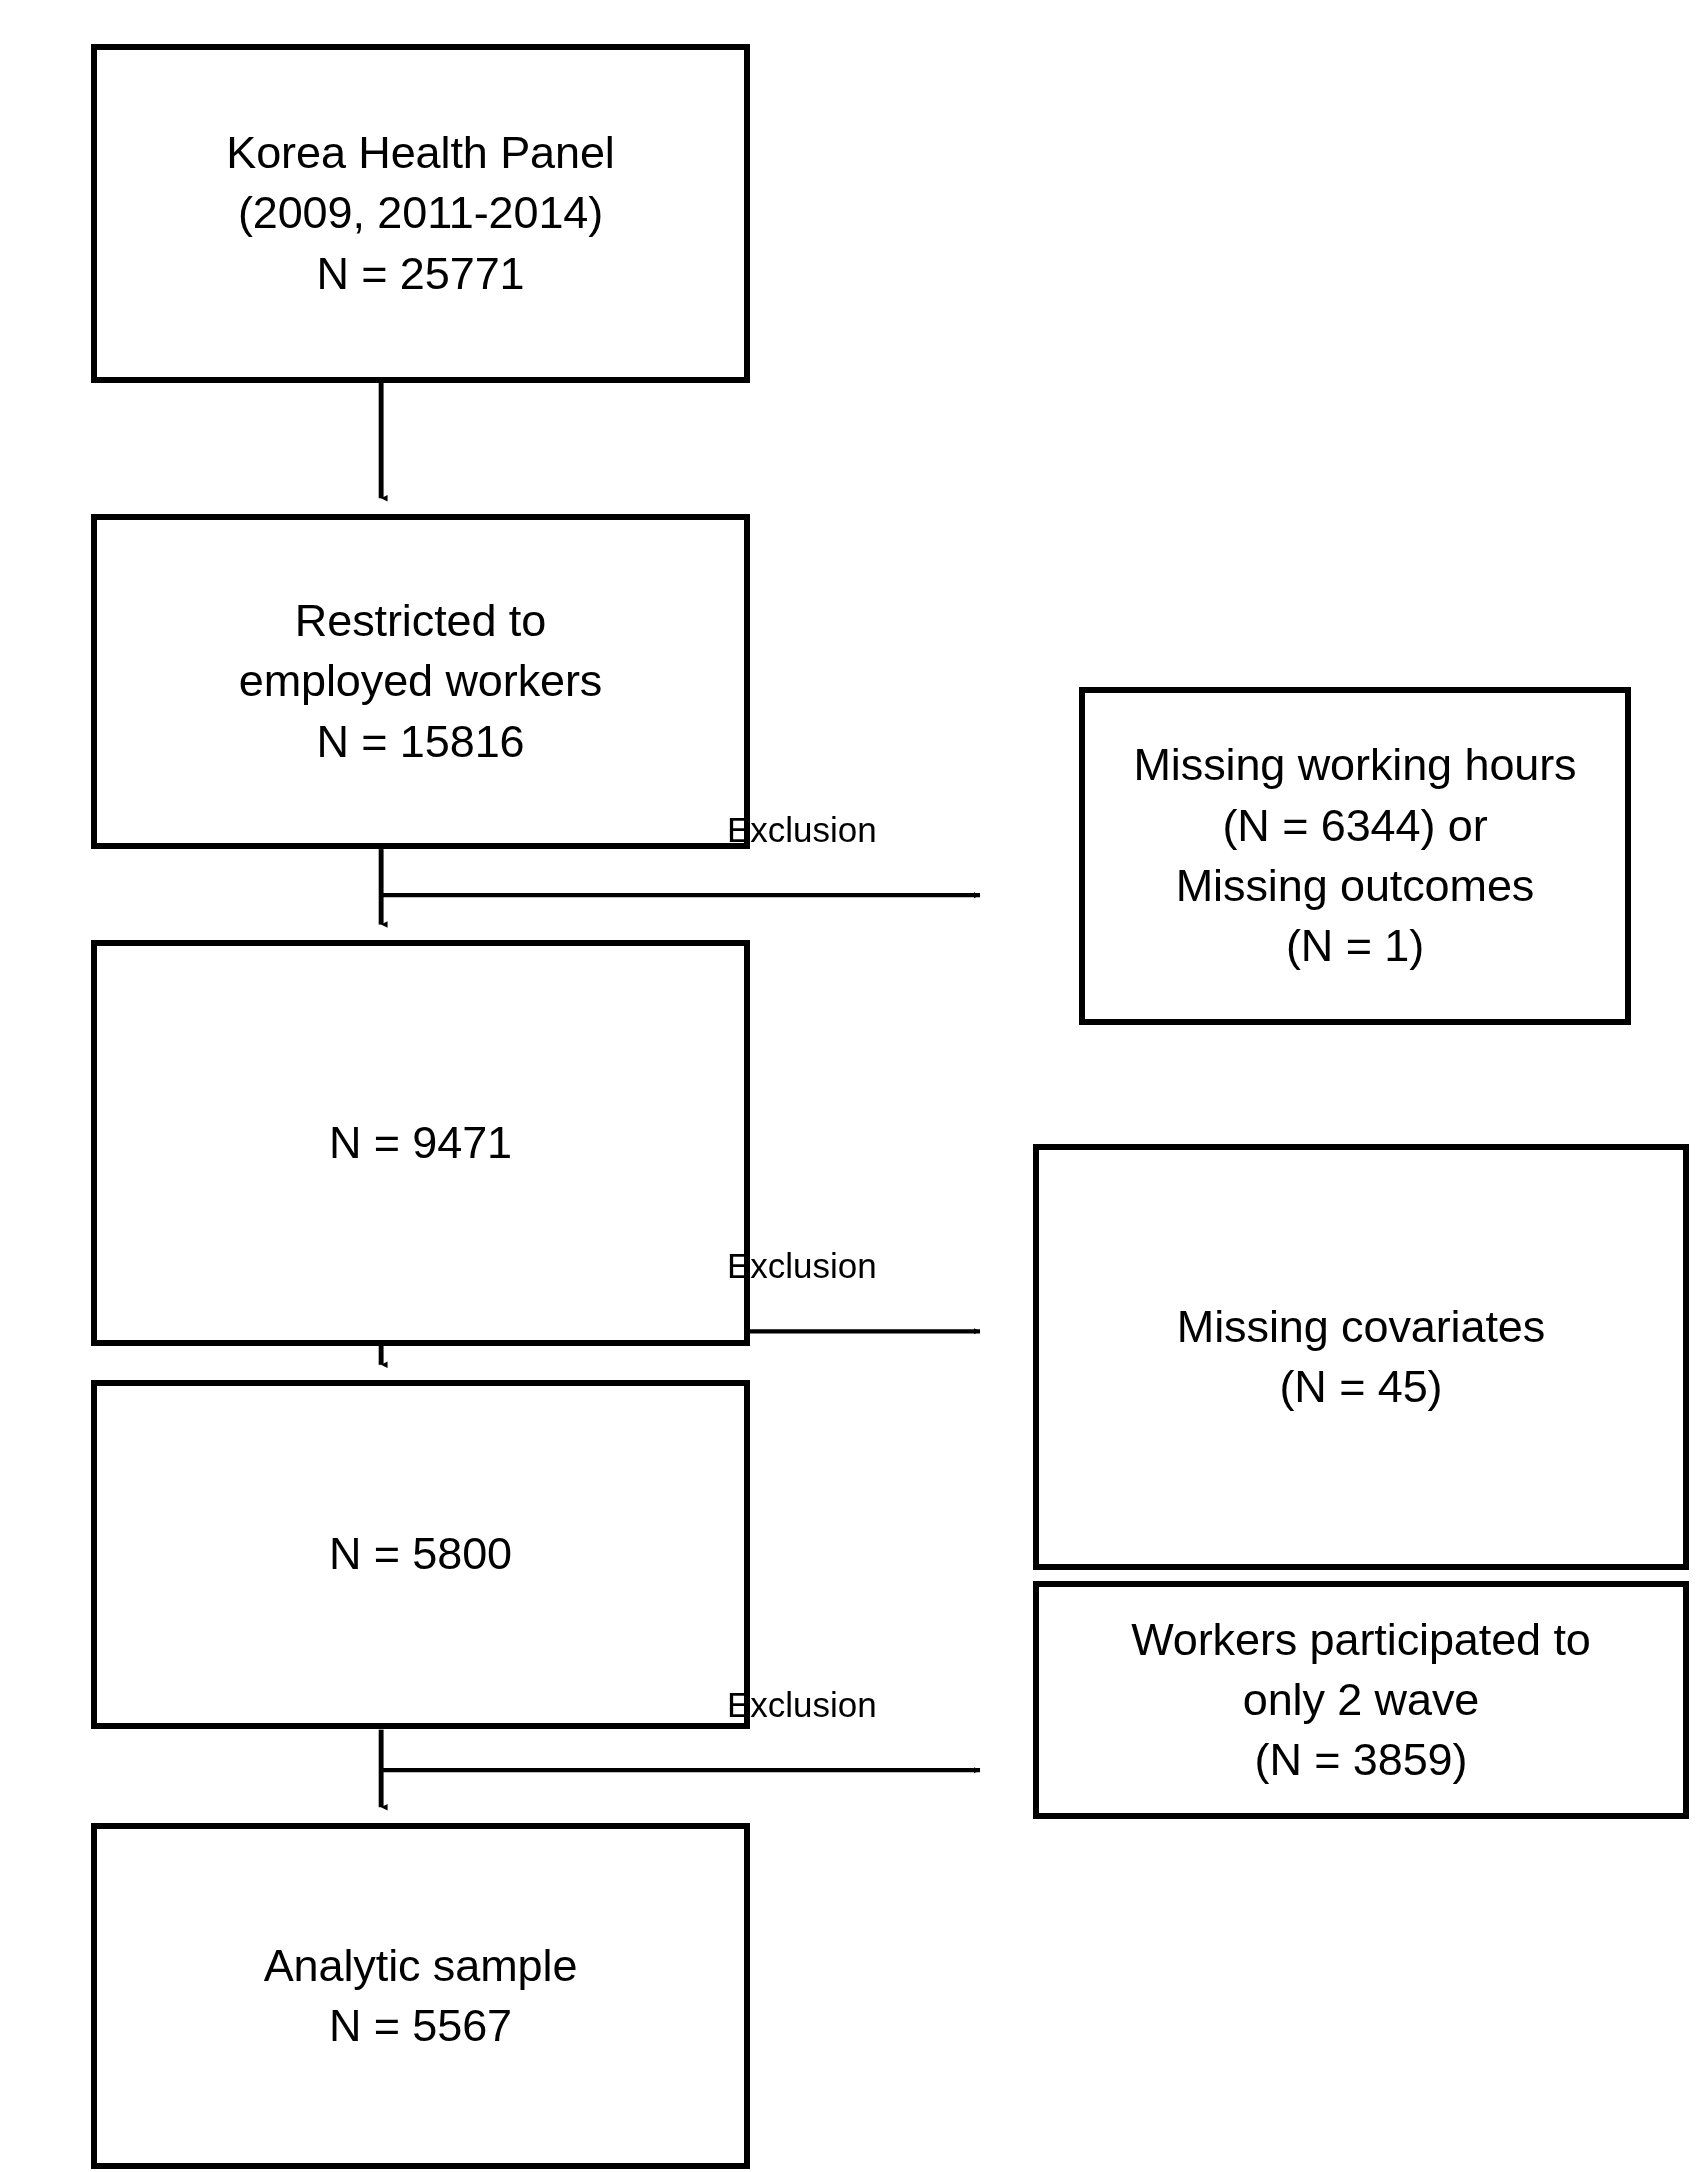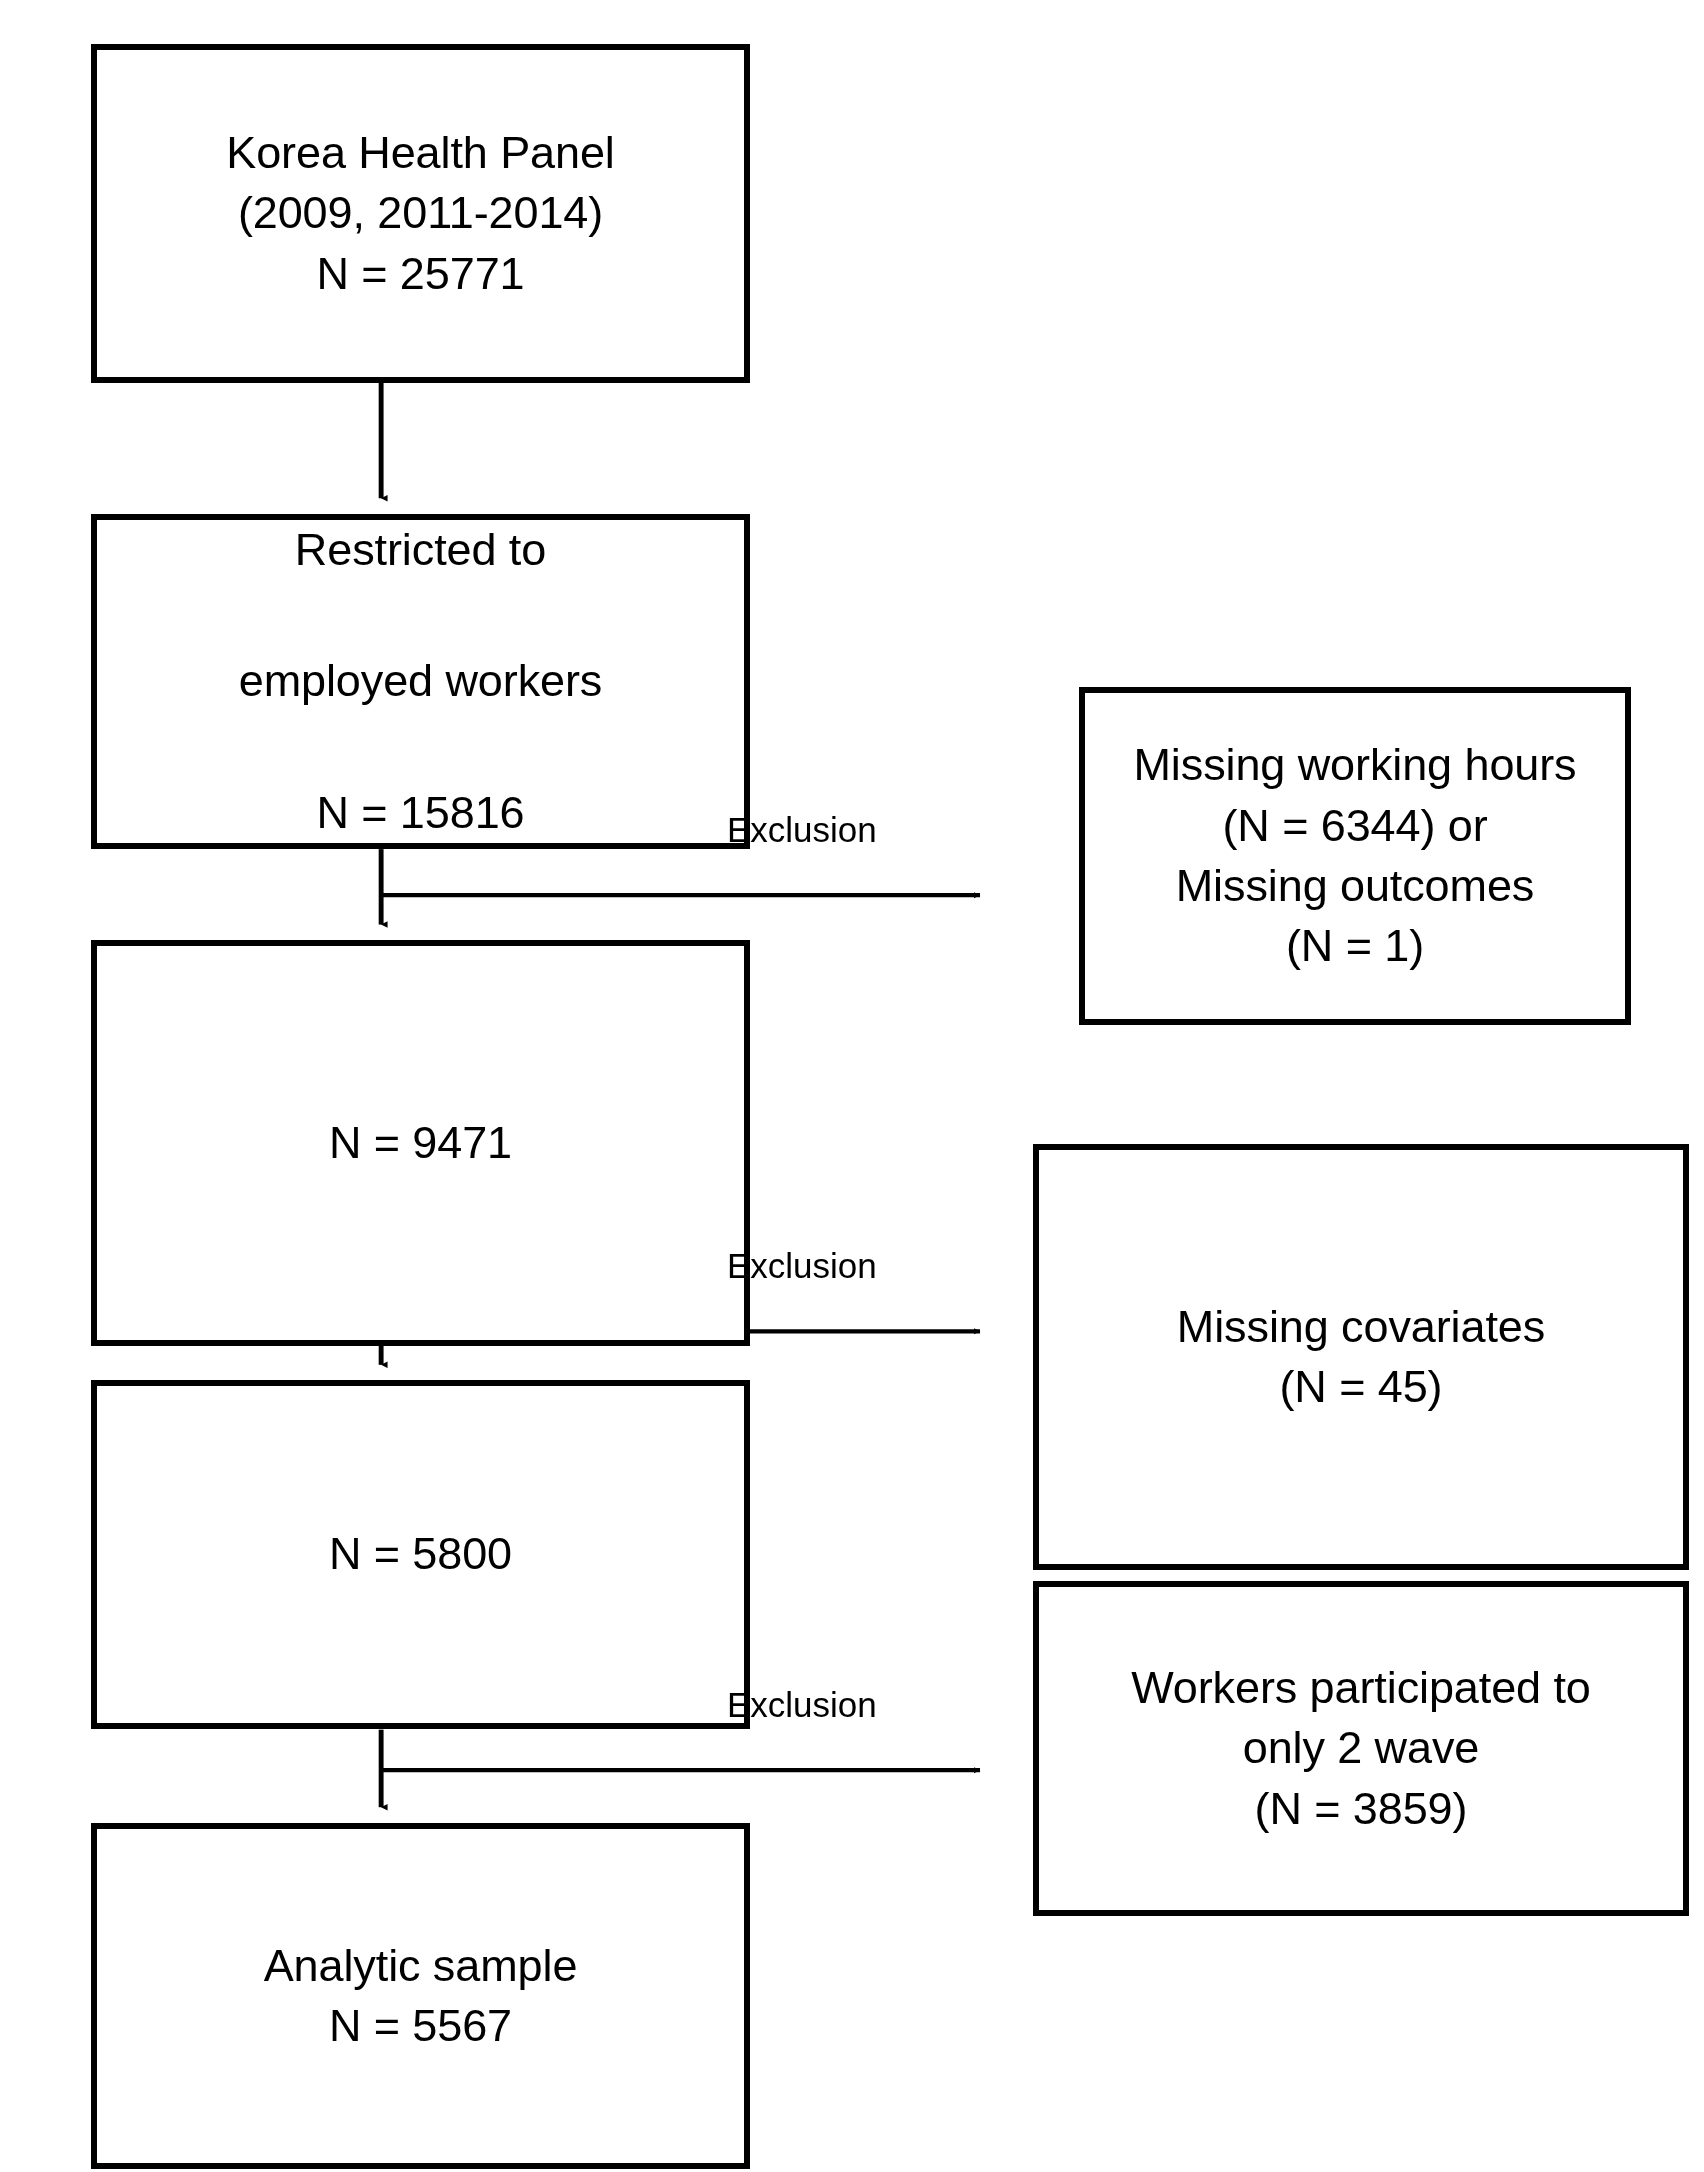--- a/index.html
+++ b/index.html
@@ -86,21 +86,21 @@
       <polyline points="545,2533 545,2533 1402,2533" marker-end="url(#arrowright)"></polyline>
     </g>
   </svg>
 
   <div class="node-box" style="left:51px; top:44px; width:659px; height:339px;">
     <span class="line">Korea Health Panel</span>
     <span class="line">(2009, 2011-2014)</span>
     <span class="line">N = 25771</span>
   </div>
 
-  <div class="node-box" style="left:51px; top:514px; width:659px; height:335px;justify-content:space-between;">
+  <div class="node-box" style="left:51px; top:514px; width:659px; height:335px;">
     <span class="line">Restricted to</span>
     <span class="line">employed workers</span>
     <span class="line">N = 15816</span>
   </div>
 
   <div class="node-box" style="left:51px; top:940px; width:659px; height:406px;">
     <span class="line">N = 9471</span>
   </div>
 
   <div class="node-box" style="left:51px; top:1380px; width:659px; height:349px;">
@@ -117,21 +117,21 @@
     <span class="line">(N = 6344) or</span>
     <span class="line">Missing outcomes</span>
     <span class="line">(N = 1)</span>
   </div>
 
   <div class="node-box" style="left:993px; top:1144px; width:656px; height:426px;">
     <span class="line">Missing covariates</span>
     <span class="line">(N = 45)</span>
   </div>
 
-  <div class="node-box" style="left:993px; top:1581px; width:656px; height:335px;">
+  <div class="node-box" style="left:993px; top:1581px; width:656px; height:238px;">
     <span class="line">Workers participated to</span>
     <span class="line">only 2 wave</span>
     <span class="line">(N = 3859)</span>
   </div>
 
   <div class="edge-label" style="left:727px; top:812px;">Exclusion</div>
 
   <div class="edge-label" style="left:727px; top:1248px;">Exclusion</div>
 
   <div class="edge-label" style="left:727px; top:1687px;">Exclusion</div>

